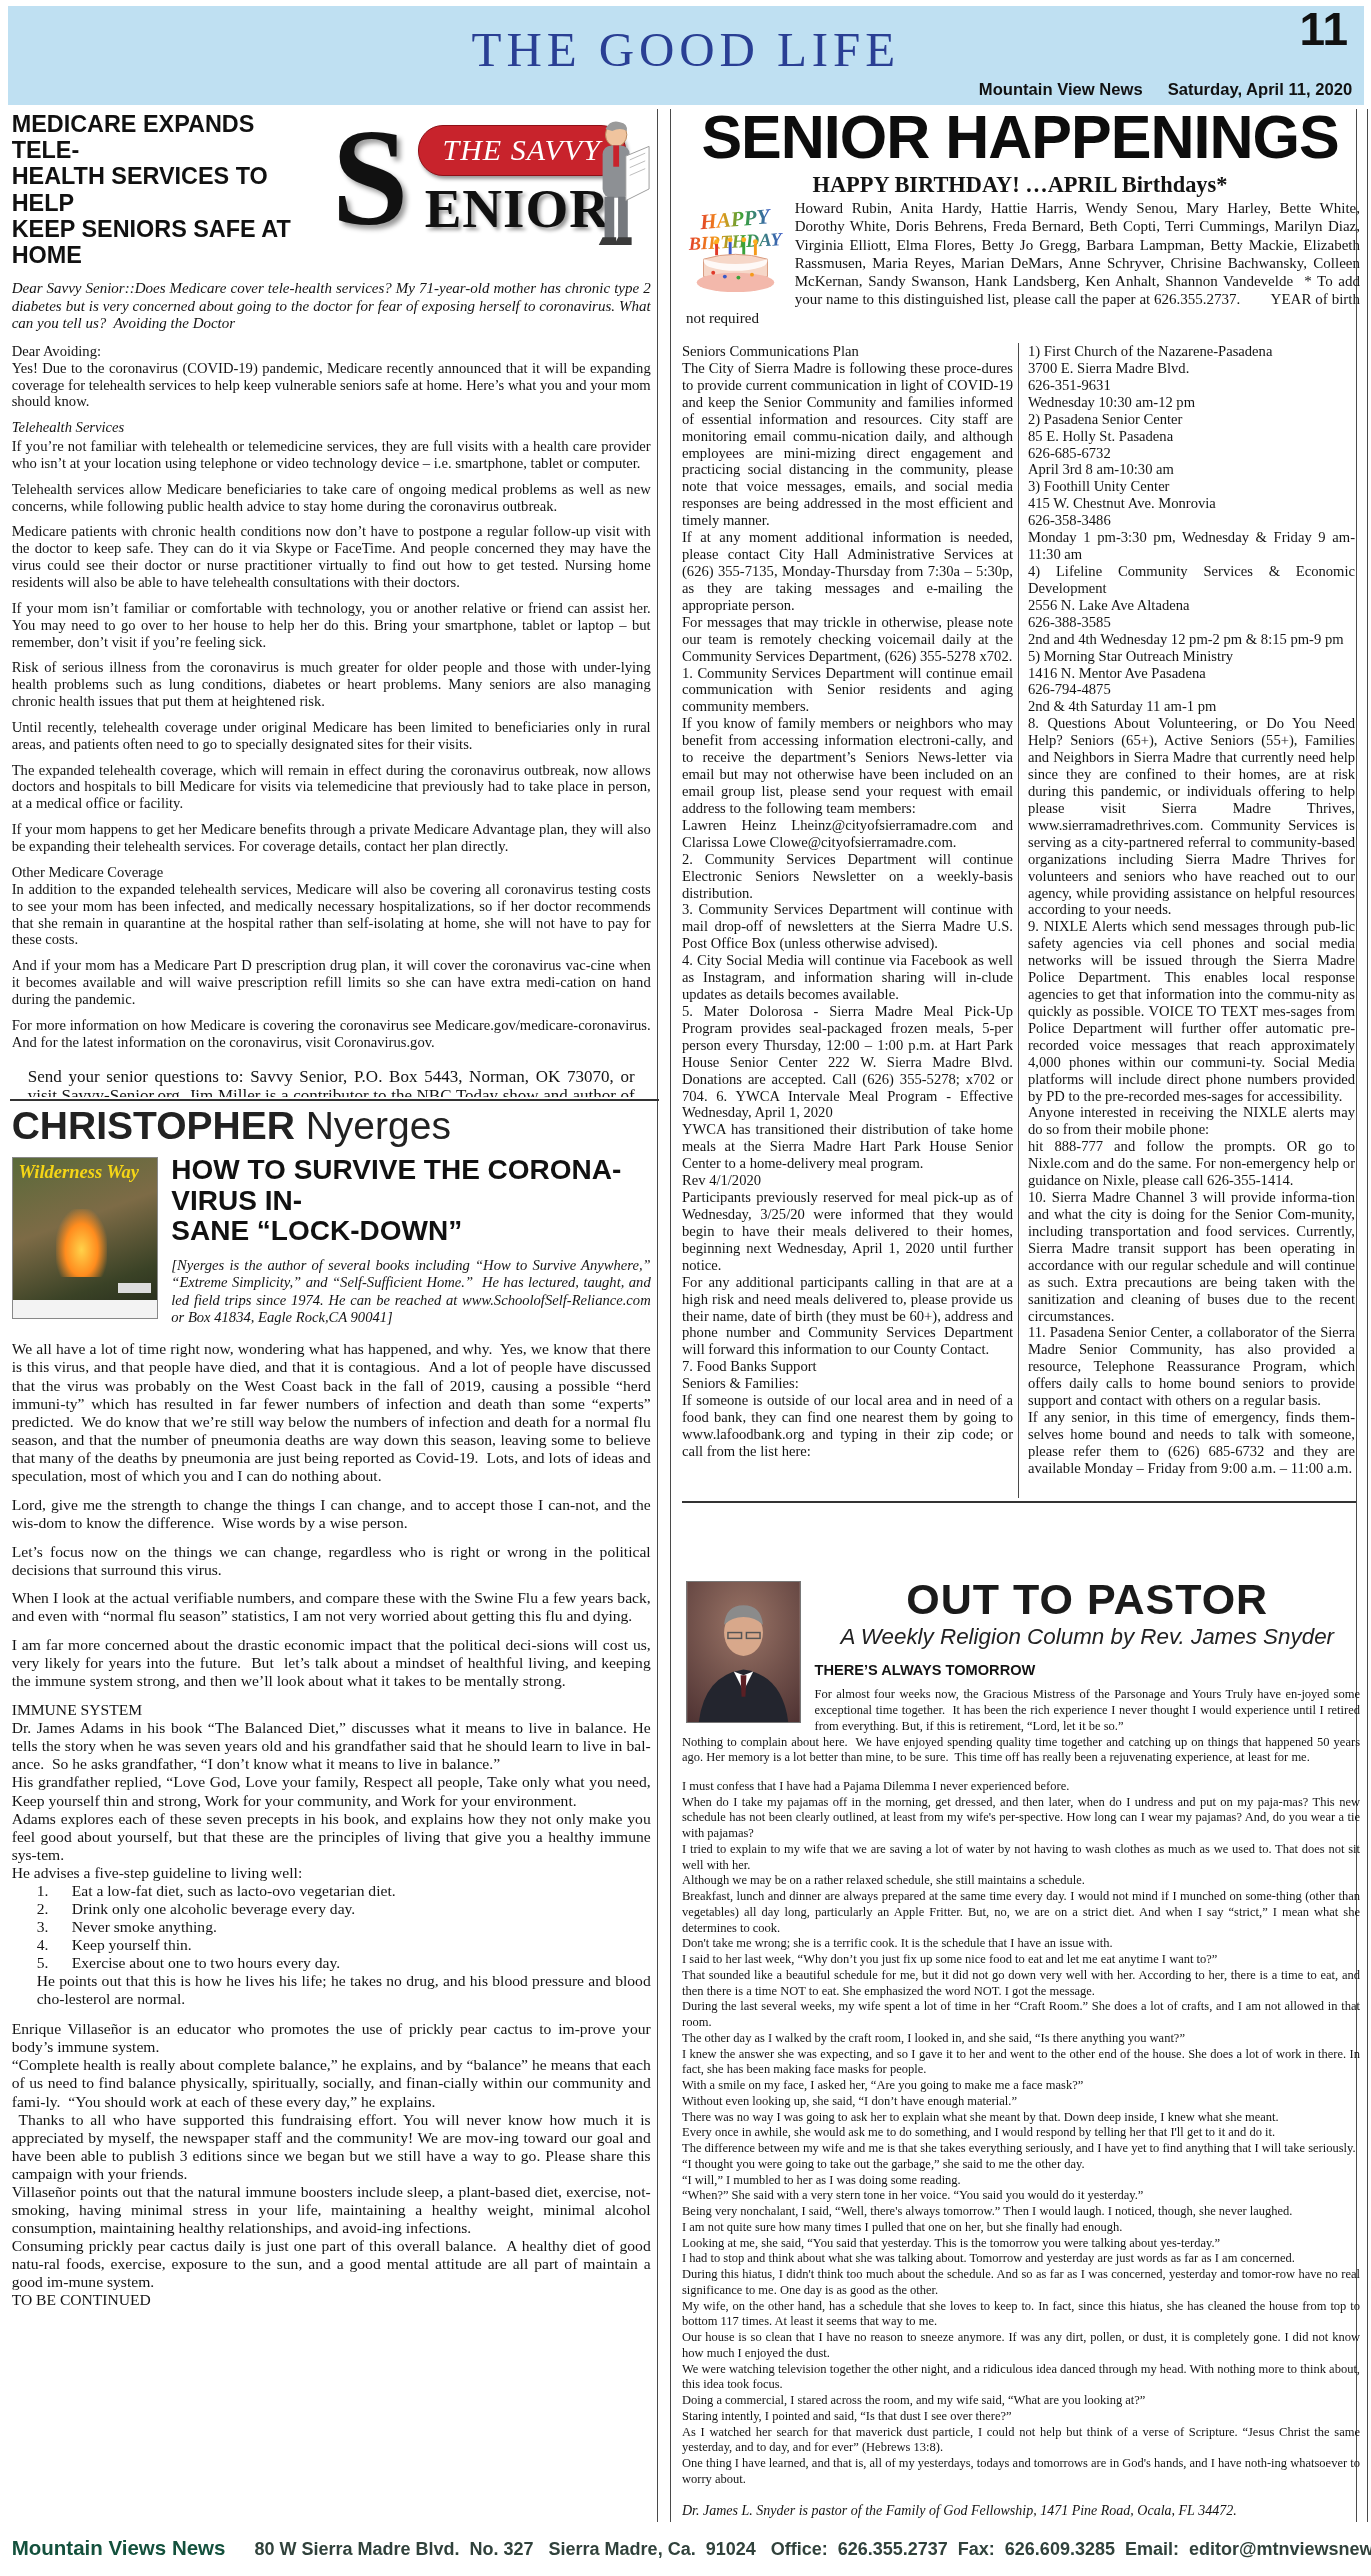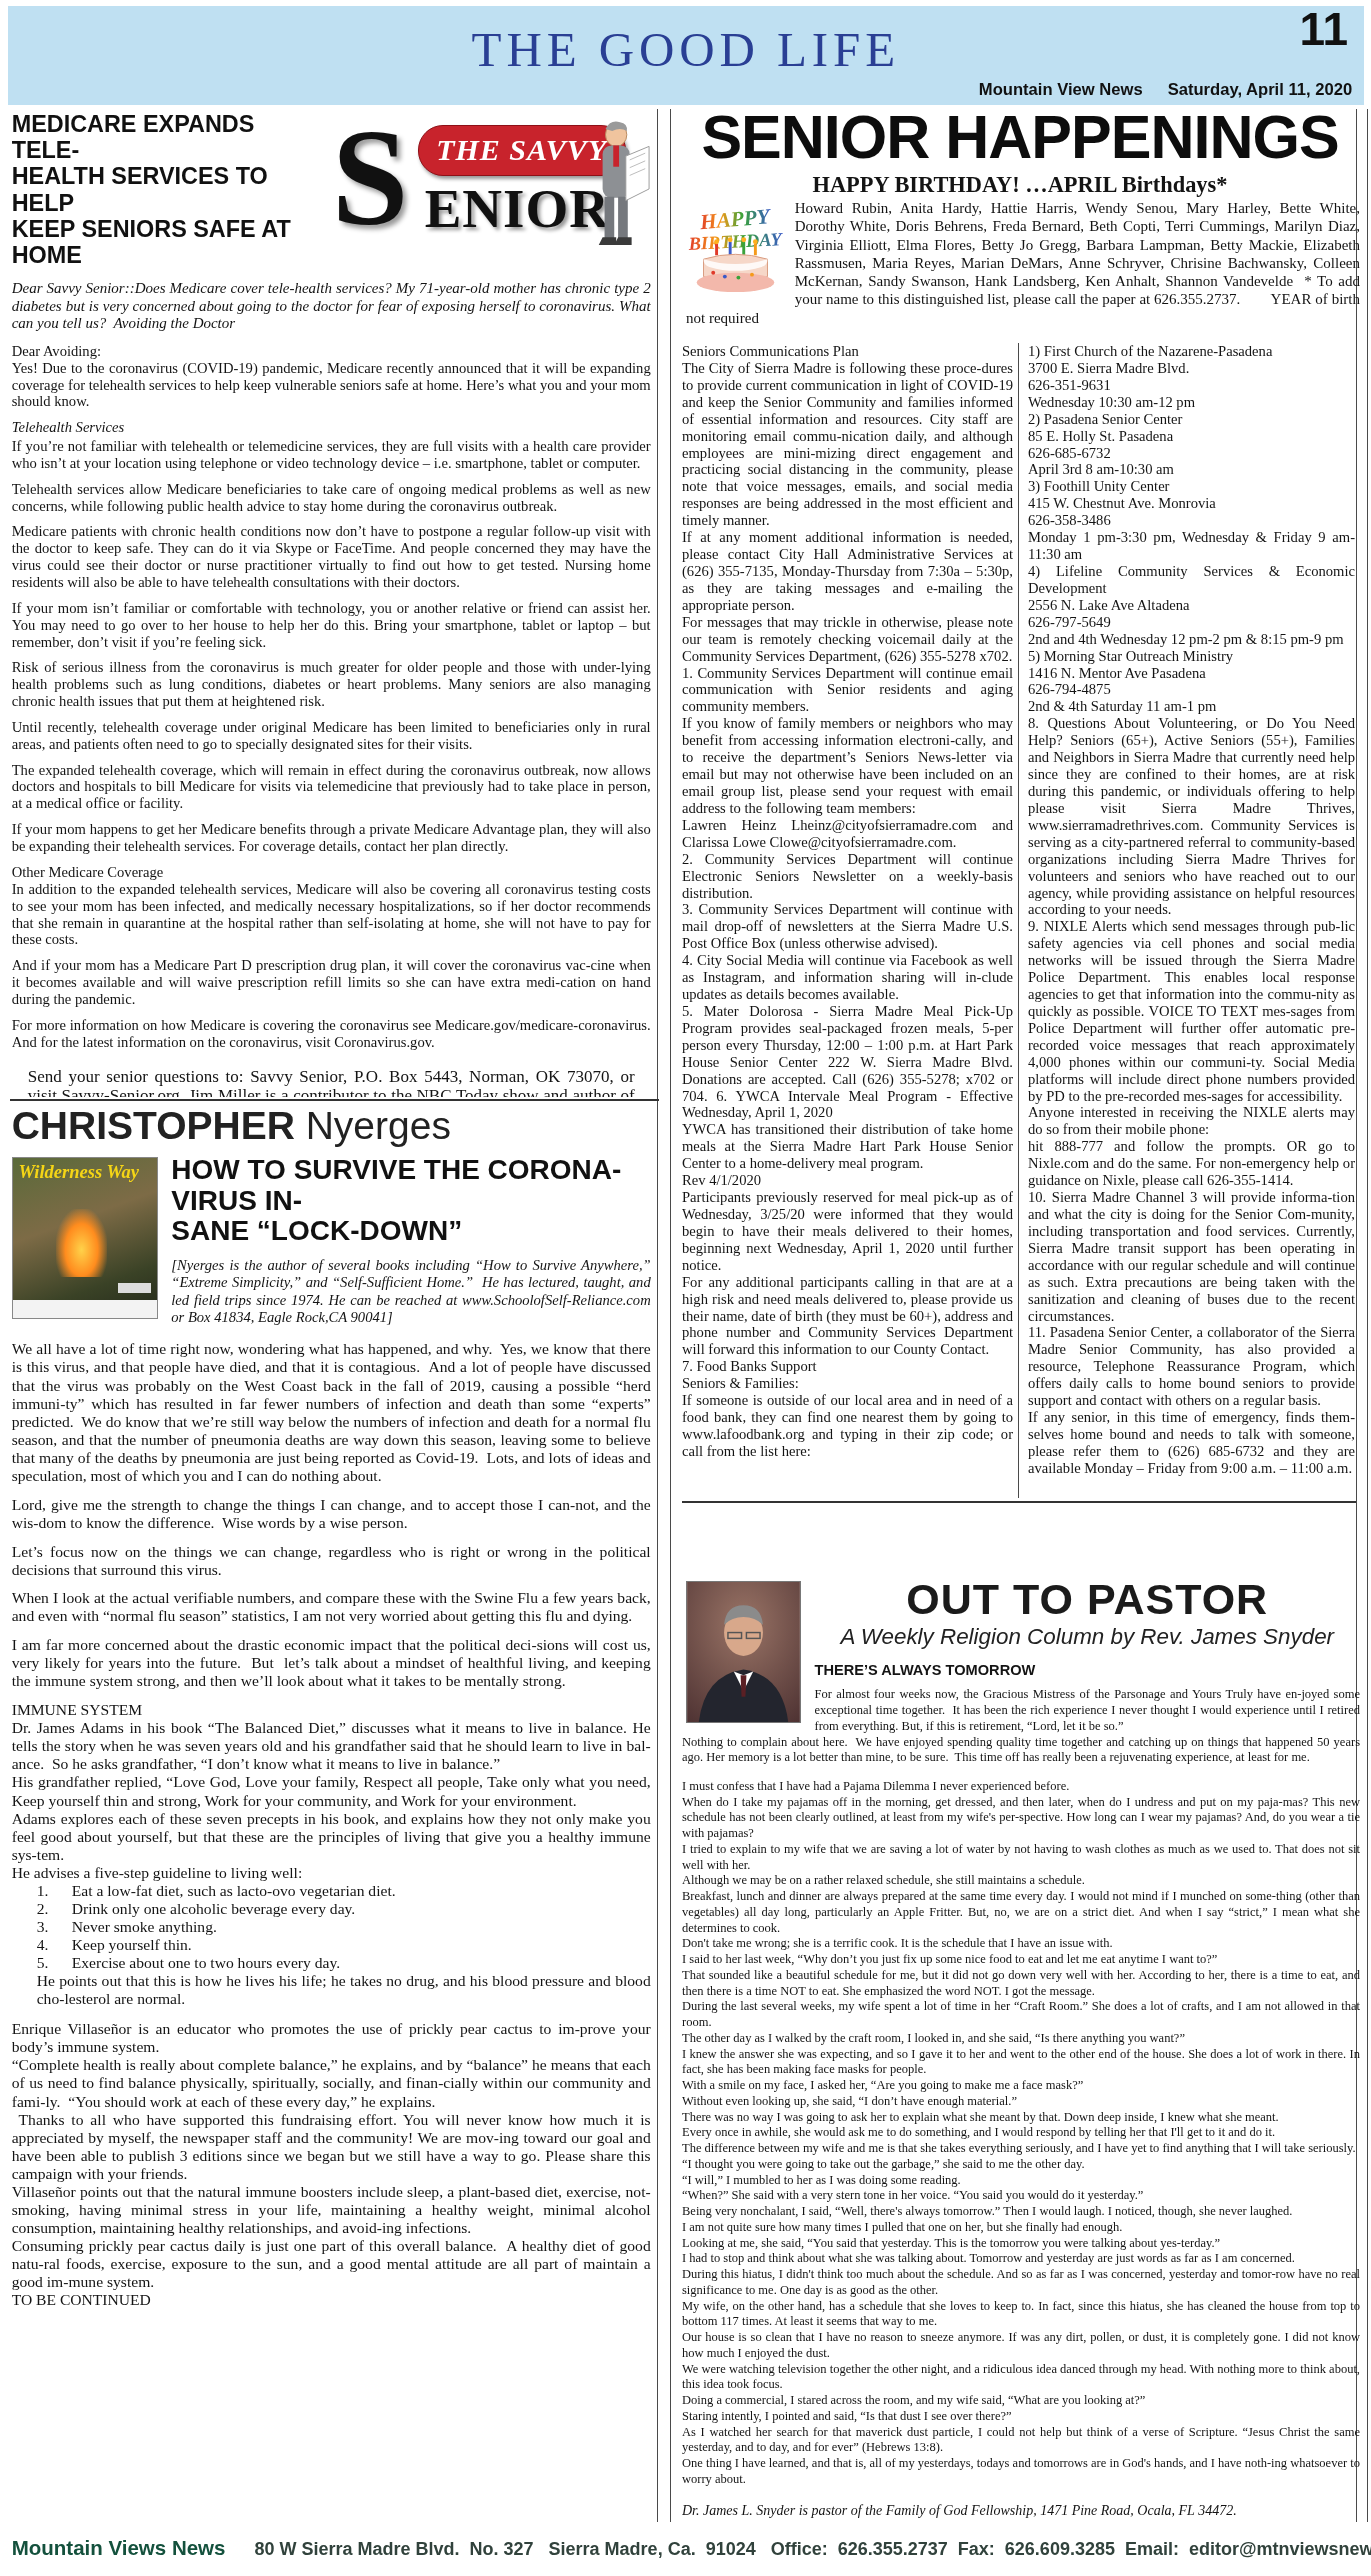--- a/index.html
+++ b/index.html
@@ -24,21 +24,21 @@
   
   .medicare{position:absolute;left:11.7px;top:111px;width:639px;height:986px;overflow:hidden;}
   .savvy-logo{float:right;width:319px;height:146px;position:relative;margin:3.9px 0 5.8px 9.7px;}
   .savvy-s{position:absolute;left:0;top:-5.8px;font-family:"Liberation Serif",serif;font-weight:bold;
     font-size:138px;line-height:1;color:#111;text-shadow:3.9px 3.9px 4.9px #9a9a9a;}
   .savvy-enior{position:absolute;left:93px;top:62px;font-family:"Liberation Serif",serif;
     font-weight:bold;font-size:55px;color:#111;letter-spacing:1px;text-shadow:2.9px 2.9px 3.9px #9a9a9a;}
   .savvy-red{position:absolute;left:86px;top:9.7px;width:206px;height:49px;background:#c8232c;
     border-radius:25px;border:1.9px solid #8e1017;box-shadow:1.9px 2.9px 3.9px #999;
     display:flex;align-items:center;justify-content:center;}
-  .savvy-red span{font-family:"Liberation Serif",serif;font-style:italic;font-weight:bold;
+  .savvy-red span{font-family:"Liberation Serif",serif;font-style:italic;font-weight:normal;
     font-size:30px;color:#fff;letter-spacing:1px;}
   .savvy-cartoon{position:absolute;right:0;top:3.9px;}
   .medicare h1{margin:0 0 11.7px 0;font-family:"Liberation Sans",sans-serif;font-weight:bold;
     font-size:23.4px;line-height:1.12;white-space:pre-line;color:#111;}
   .medicare .intro{font-style:italic;font-size:15px;line-height:1.18;margin:0 0 9.7px 0;}
   .medicare .body .para{font-size:14.6px;line-height:1.16;margin:0 0 8.8px 0;}
   .medicare .dear{font-size:14.6px;line-height:1.16;margin:0 0 8.8px 0;}
   .medicare .subhead{font-style:italic;font-size:14.6px;margin:0 0 1.9px 0;}
   .medicare .outro{font-size:17px;line-height:1.16;margin:16px;}
   
@@ -266,21 +266,21 @@
     <div class="para sh-paragraph">2) Pasadena Senior Center</div>
     <div class="para sh-paragraph">85 E. Holly St. Pasadena</div>
     <div class="para sh-paragraph">626-685-6732</div>
     <div class="para sh-paragraph">April 3rd 8 am-10:30 am</div>
     <div class="para sh-paragraph">3) Foothill Unity Center</div>
     <div class="para sh-paragraph">415 W. Chestnut Ave. Monrovia</div>
     <div class="para sh-paragraph">626-358-3486</div>
     <div class="para sh-paragraph">Monday 1 pm-3:30 pm, Wednesday &amp; Friday 9 am-11:30 am</div>
     <div class="para sh-paragraph">4) Lifeline Community Services &amp; Economic Development</div>
     <div class="para sh-paragraph">2556 N. Lake Ave Altadena</div>
-    <div class="para sh-paragraph">626-797-5649</div>
+    <div class="para sh-paragraph">626-388-3585</div>
     <div class="para sh-paragraph">2nd and 4th Wednesday 12 pm-2 pm &amp; 8:15 pm-9 pm</div>
     <div class="para sh-paragraph">5) Morning Star Outreach Ministry</div>
     <div class="para sh-paragraph">1416 N. Mentor Ave Pasadena</div>
     <div class="para sh-paragraph">626-794-4875</div>
     <div class="para sh-paragraph">2nd &amp; 4th Saturday 11 am-1 pm</div>
     <div class="para sh-paragraph">8. Questions About Volunteering, or Do You Need Help? Seniors (65+), Active Seniors (55+), Families and Neighbors in Sierra Madre that currently need help since they are confined to their homes, are at risk during this pandemic, or individuals offering to help please visit Sierra Madre Thrives, www.sierramadrethrives.com. Community Services is serving as a city-partnered referral to community-based organizations including Sierra Madre Thrives for volunteers and seniors who have reached out to our agency, while providing assistance on helpful resources according to your needs.</div>
     <div class="para sh-paragraph">9. NIXLE Alerts which send messages through pub-lic safety agencies via cell phones and social media networks will be issued through the Sierra Madre Police Department. This enables local response agencies to get that information into the commu-nity as quickly as possible. VOICE TO TEXT mes-sages from Police Department will further offer automatic pre-recorded voice messages that reach approximately 4,000 phones within our communi-ty. Social Media platforms will include direct phone numbers provided by PD to the pre-recorded mes-sages for accessibility.</div>
     <div class="para sh-paragraph">Anyone interested in receiving the NIXLE alerts may do so from their mobile phone:</div>
     <div class="para sh-paragraph">hit 888-777 and follow the prompts. OR go to Nixle.com and do the same. For non-emergency help or guidance on Nixle, please call 626-355-1414.</div>
     <div class="para sh-paragraph">10. Sierra Madre Channel 3 will provide informa-tion and what the city is doing for the Senior Com-munity, including transportation and food services. Currently, Sierra Madre transit support has been operating in accordance with our regular schedule and will continue as such. Extra precautions are being taken with the sanitization and cleaning of buses due to the recent circumstances.</div>

